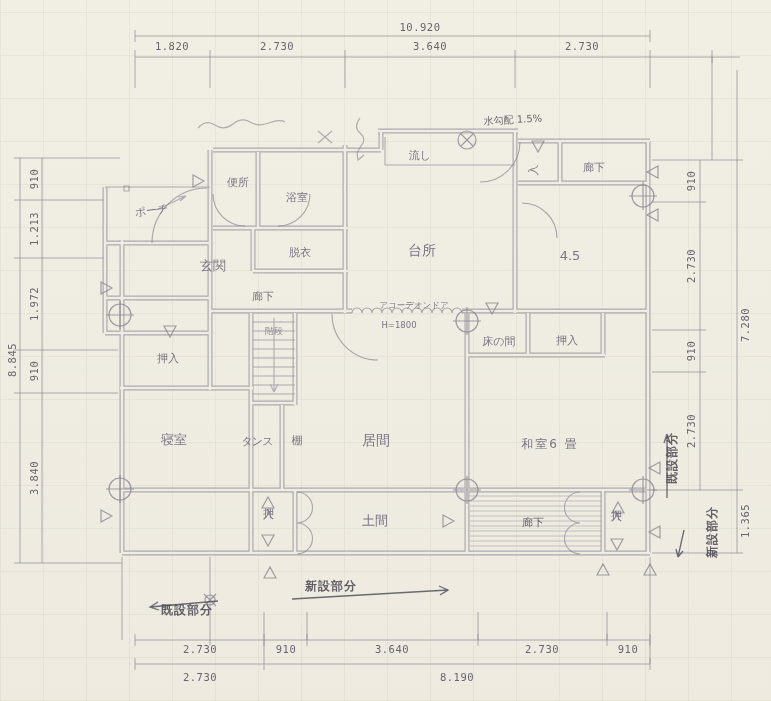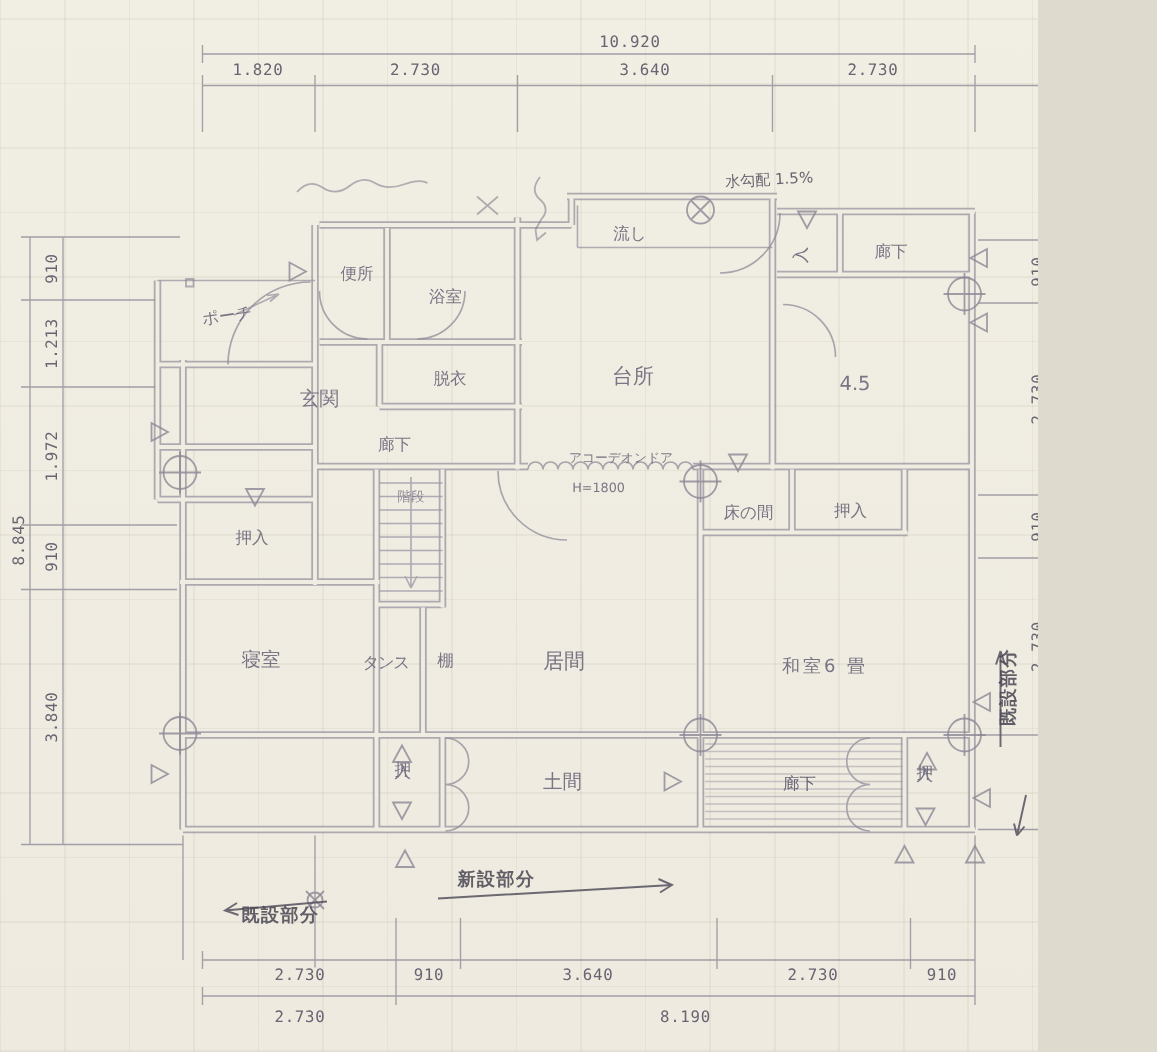--- a/index.html
+++ b/index.html
@@ -1,17 +1,17 @@
 <!DOCTYPE html>
 <html><head>
 <meta charset="utf-8">
 <style>
   html,body{margin:0;padding:0;background:#dedacd;}
   .sheet{
-    position:relative;width:692px;height:701px;overflow:hidden;
+    position:relative;width:771px;height:701px;overflow:hidden;
     background:
       repeating-linear-gradient(0deg, rgba(175,170,152,.14) 0 1px, transparent 1px 43px),
       repeating-linear-gradient(90deg, rgba(175,170,152,.14) 0 1px, transparent 1px 43px),
       linear-gradient(#f1eee3,#eeeadf);
     font-family:"DejaVu Sans",sans-serif;
   }
   svg{position:absolute;left:0;top:0;}
   .wall-o{stroke:#97939f;stroke-width:5;fill:none;opacity:.75;}
   .wall-i{stroke:#efece1;stroke-width:2.6;fill:none;}
   .thin{stroke:#9e9aa7;stroke-width:1.1;fill:none;opacity:.8;}

